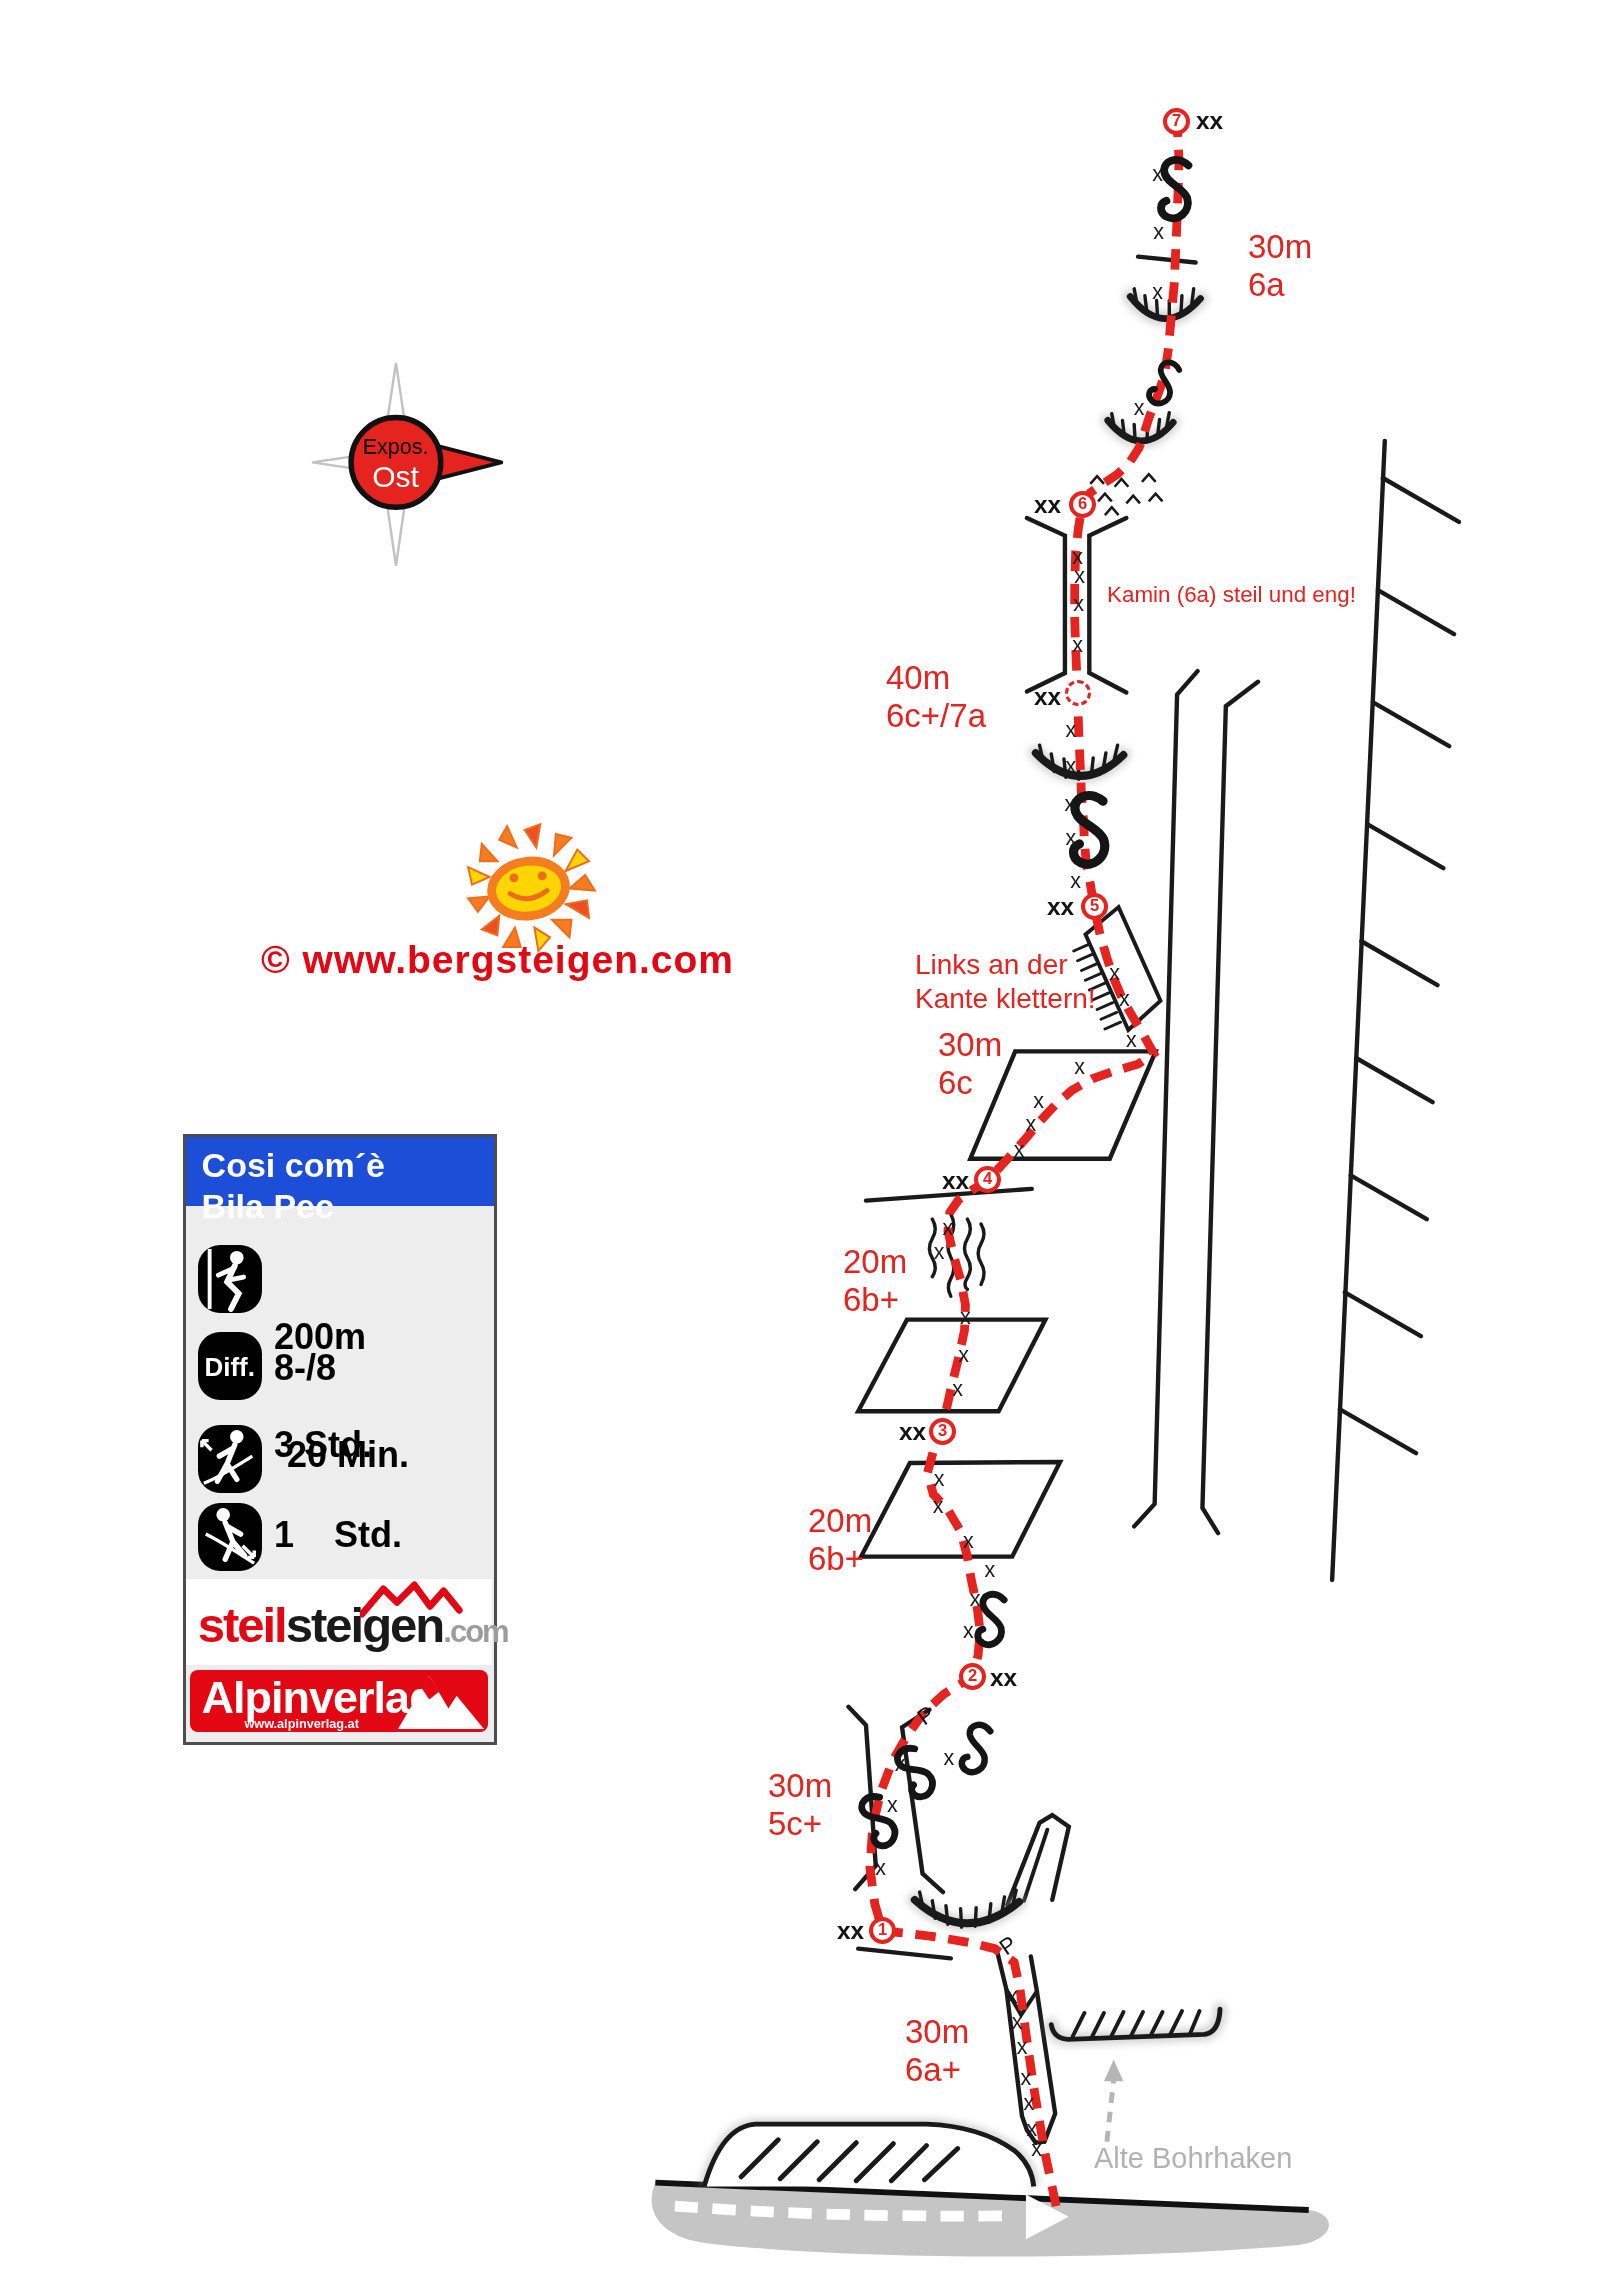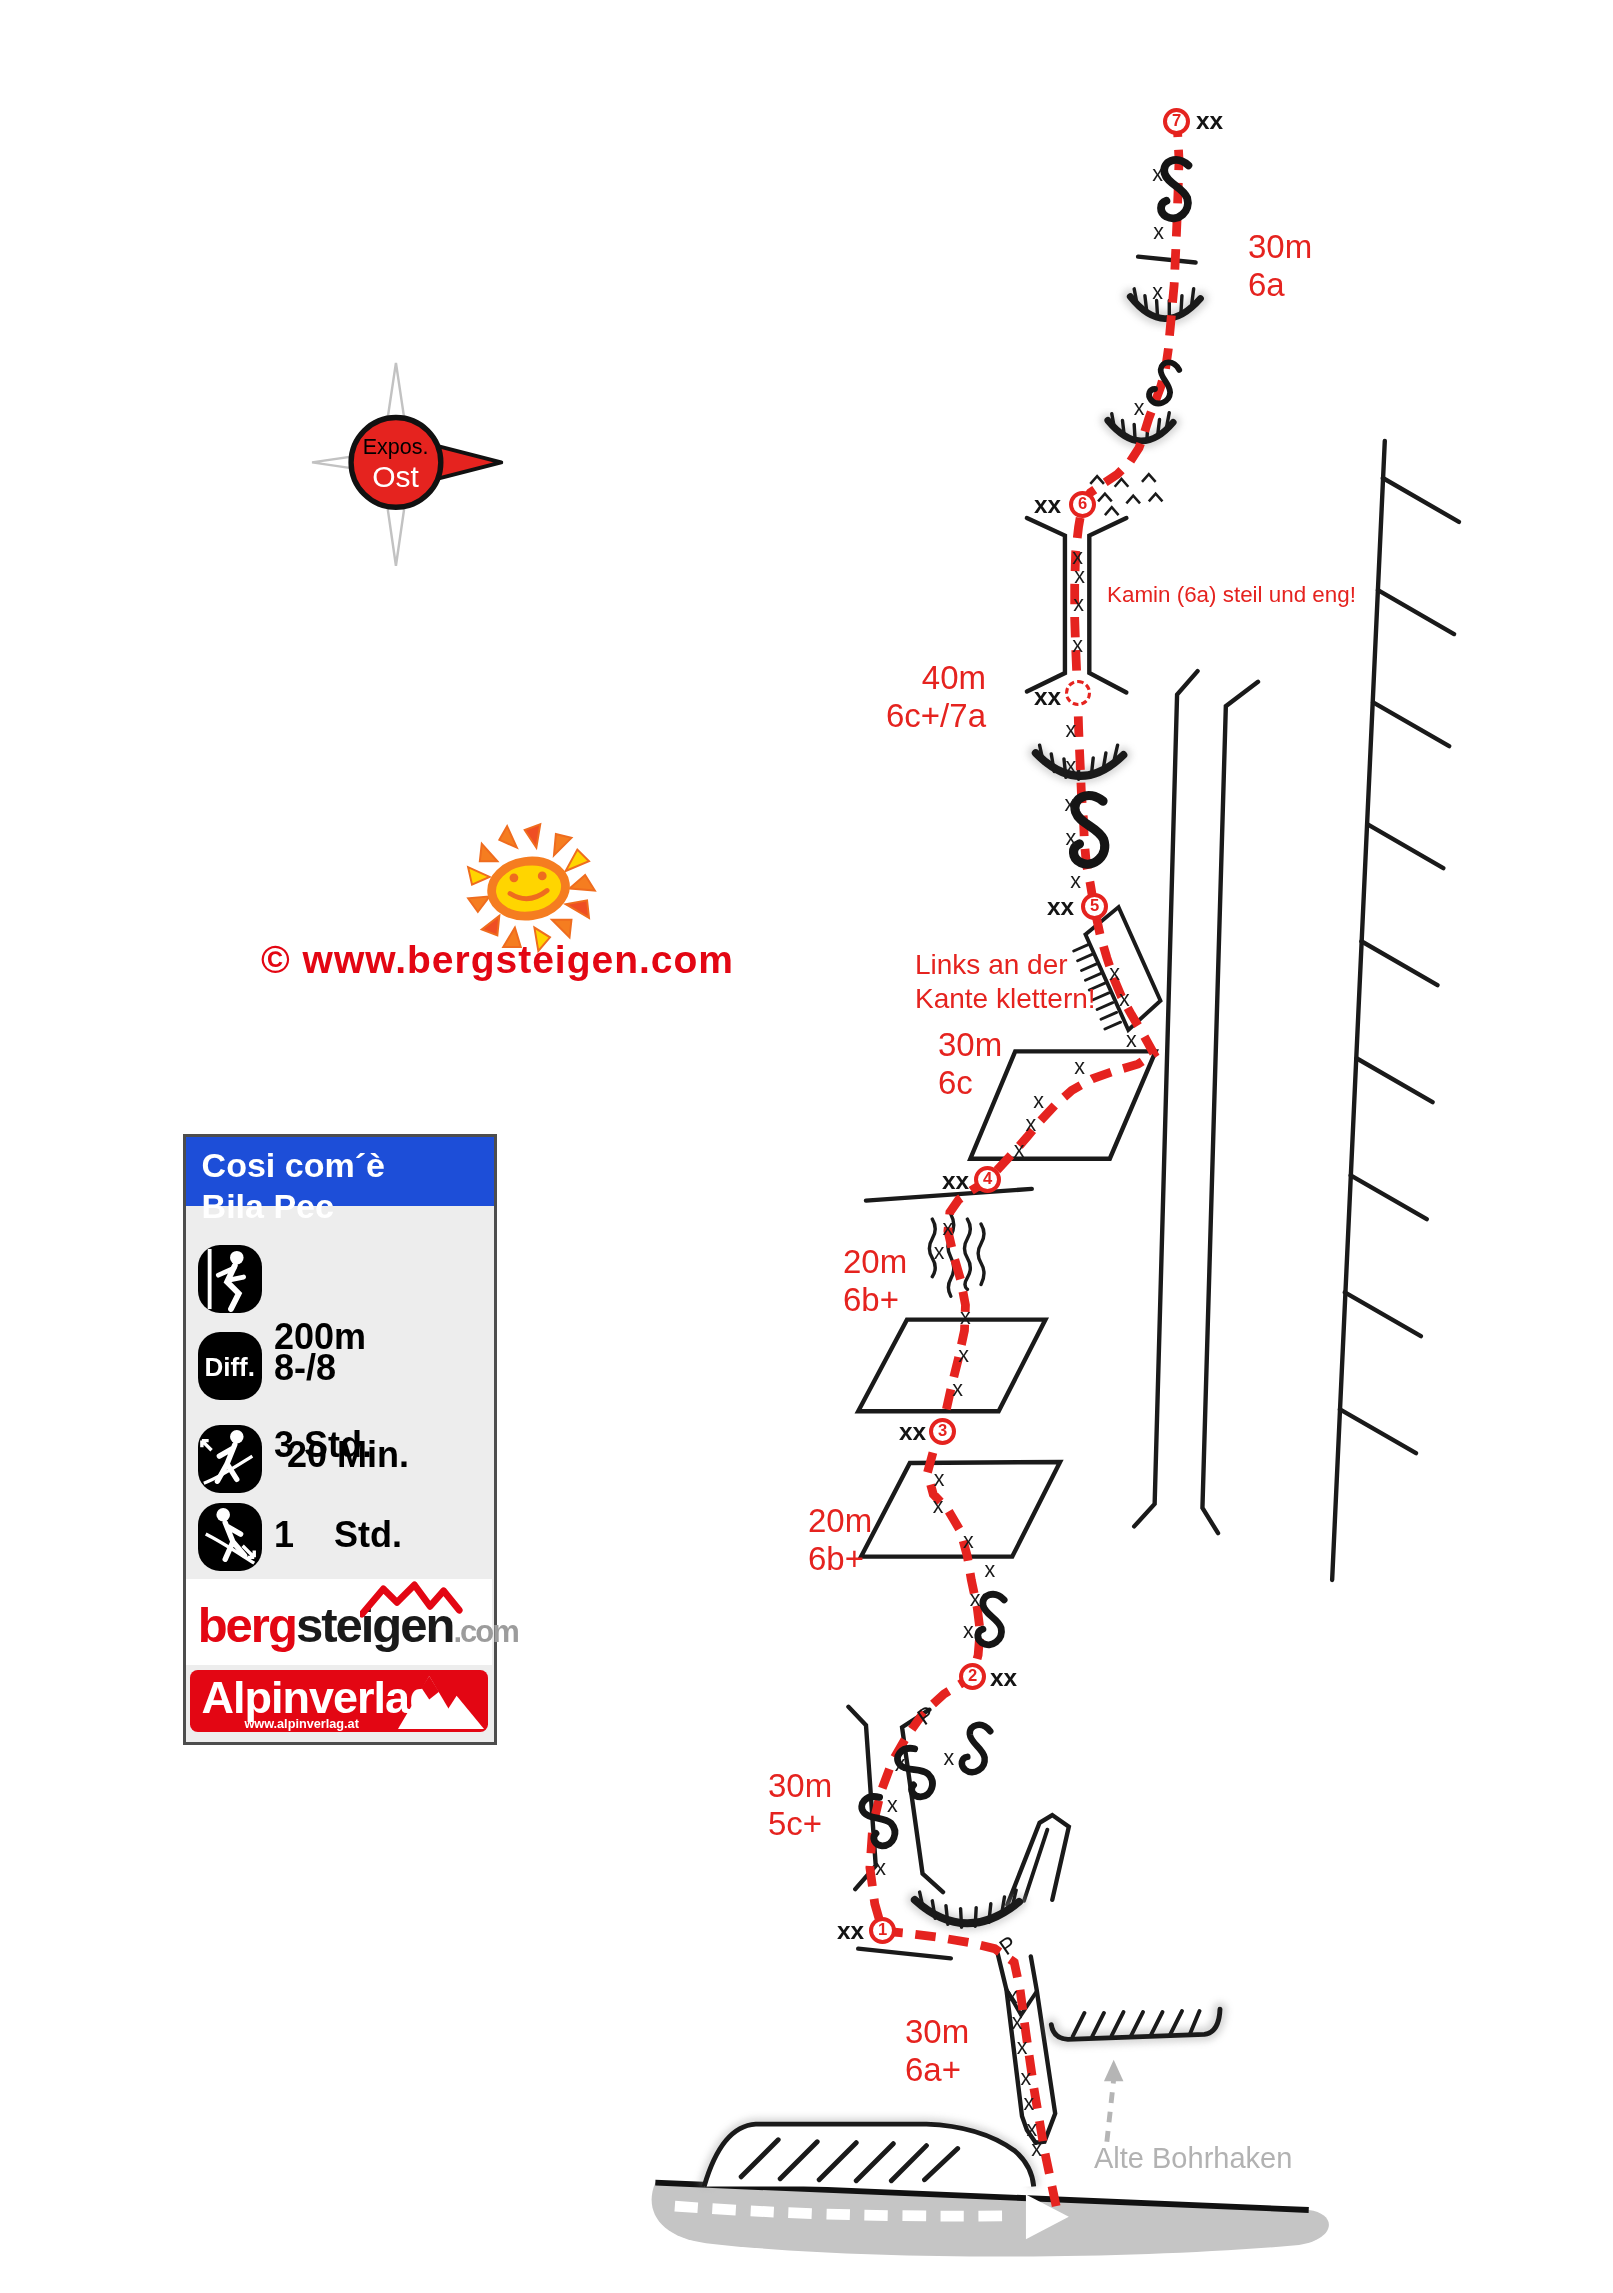--- a/index.html
+++ b/index.html
@@ -249,21 +249,21 @@
   <div>6b+</div>
 </div>
 <div class="plab" style="left:843px;top:1243px;">
   <div>20m</div>
   <div>6b+</div>
 </div>
 <div class="plab" style="left:938px;top:1026px;">
   <div>30m</div>
   <div>6c</div>
 </div>
-<div class="plab" style="left:886px;top:659px;text-align:right;">
+<div class="plab" style="left:886px;top:659px;">
   <div>40m</div>
   <div>6c+/7a</div>
 </div>
 <div class="plab" style="left:1248px;top:228px;">
   <div>30m</div>
   <div>6a</div>
 </div>
 
 <div class="ann-red" style="left:1107px;top:582px;font-size:22.4px;">Kamin (6a) steil und eng!</div>
 <div class="ann-red" style="left:915px;top:948px;font-size:28px;line-height:34px;">
@@ -331,21 +331,21 @@
     <svg width="64" height="68" viewBox="0 0 66 70">
       <circle cx="26" cy="12" r="7" fill="#fff"></circle>
       <path d="M28 20 L36 40 M36 40 L28 58 M36 40 L48 54 M30 24 L44 32" stroke="#fff" stroke-width="5.5" fill="none" stroke-linecap="round"></path>
       <path d="M8 32 C24 40 42 52 58 62 M46 44 L58 56 M58 56 L51 56 M58 56 L58 49" stroke="#fff" stroke-width="3.5" fill="none"></path>
     </svg>
   </div>
   <div class="val" style="top:380px;">1    Std.</div>
 
   <div class="bband">
     <div class="blogo">
-      <span class="r">berg</span><span class="k">steigen</span><span class="g">.com</span>
+      <span class="r">steil</span><span class="k">steigen</span><span class="g">.com</span>
     </div>
     <svg width="107" height="39" style="position:absolute;left:174px;top:2px;" viewBox="0 0 110 40">
       <polyline points="2,34 24,8 38,22 56,4 72,26 86,10 102,30" fill="none" stroke="#e30613" stroke-width="7" stroke-linejoin="round" stroke-linecap="round"></polyline>
     </svg>
   </div>
 
   <div class="aband">
     <div class="nm">Alpinverlag</div>
     <div class="url">www.alpinverlag.at</div>
     <svg width="88" height="57" viewBox="0 0 90 58">

